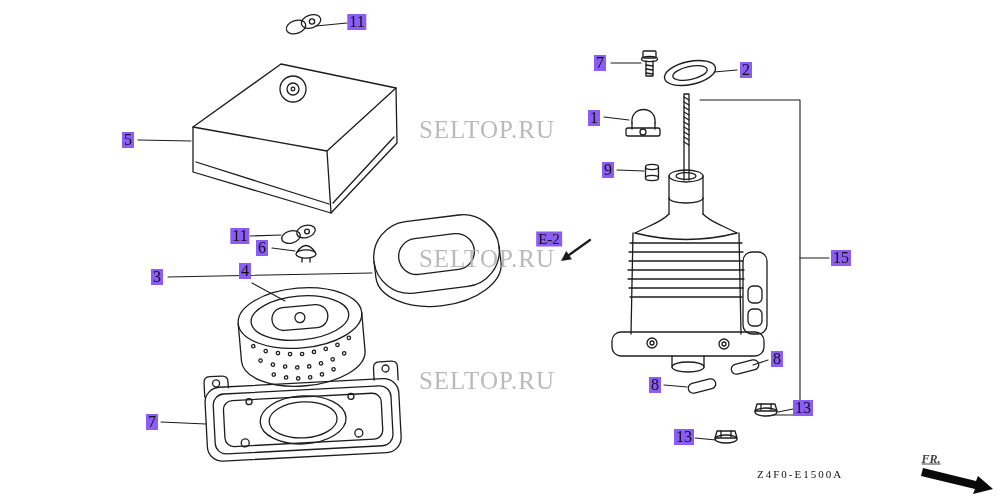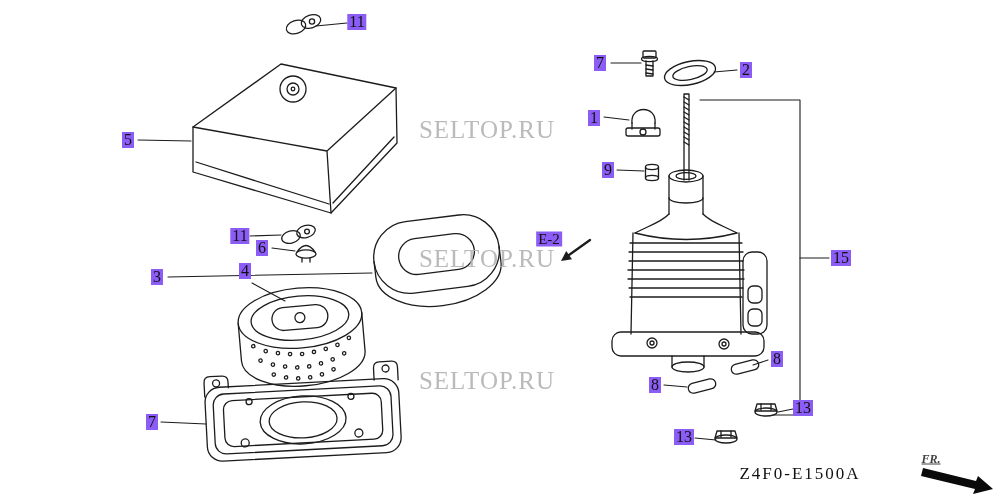--- a/index.html
+++ b/index.html
@@ -14,21 +14,21 @@
     background:#8b5cf6;padding:0 2px;line-height:1;white-space:nowrap;z-index:3;
   }
   .ref-label{font-weight:400;font-size:15px;}
   .watermark{
     position:absolute;transform:translate(-50%,-50%);
     font-family:"Liberation Serif",serif;font-weight:400;font-size:25px;
     letter-spacing:1px;color:#b3b3b3;opacity:.9;z-index:2;white-space:nowrap;
   }
   .diagram-code{
     position:absolute;transform:translate(-50%,-50%);
-    font-family:"Liberation Serif",serif;font-size:17px;letter-spacing:2px;
+    font-family:"Liberation Serif",serif;font-size:11px;letter-spacing:2px;
     color:#111;z-index:3;white-space:nowrap;
   }
   .fr-label{
     position:absolute;transform:translate(-50%,-50%);
     font-family:"Liberation Serif",serif;font-weight:700;font-style:italic;
     font-size:12px;color:#404040;z-index:3;text-decoration:underline;
   }
 </style>
 </head>
 <body>

